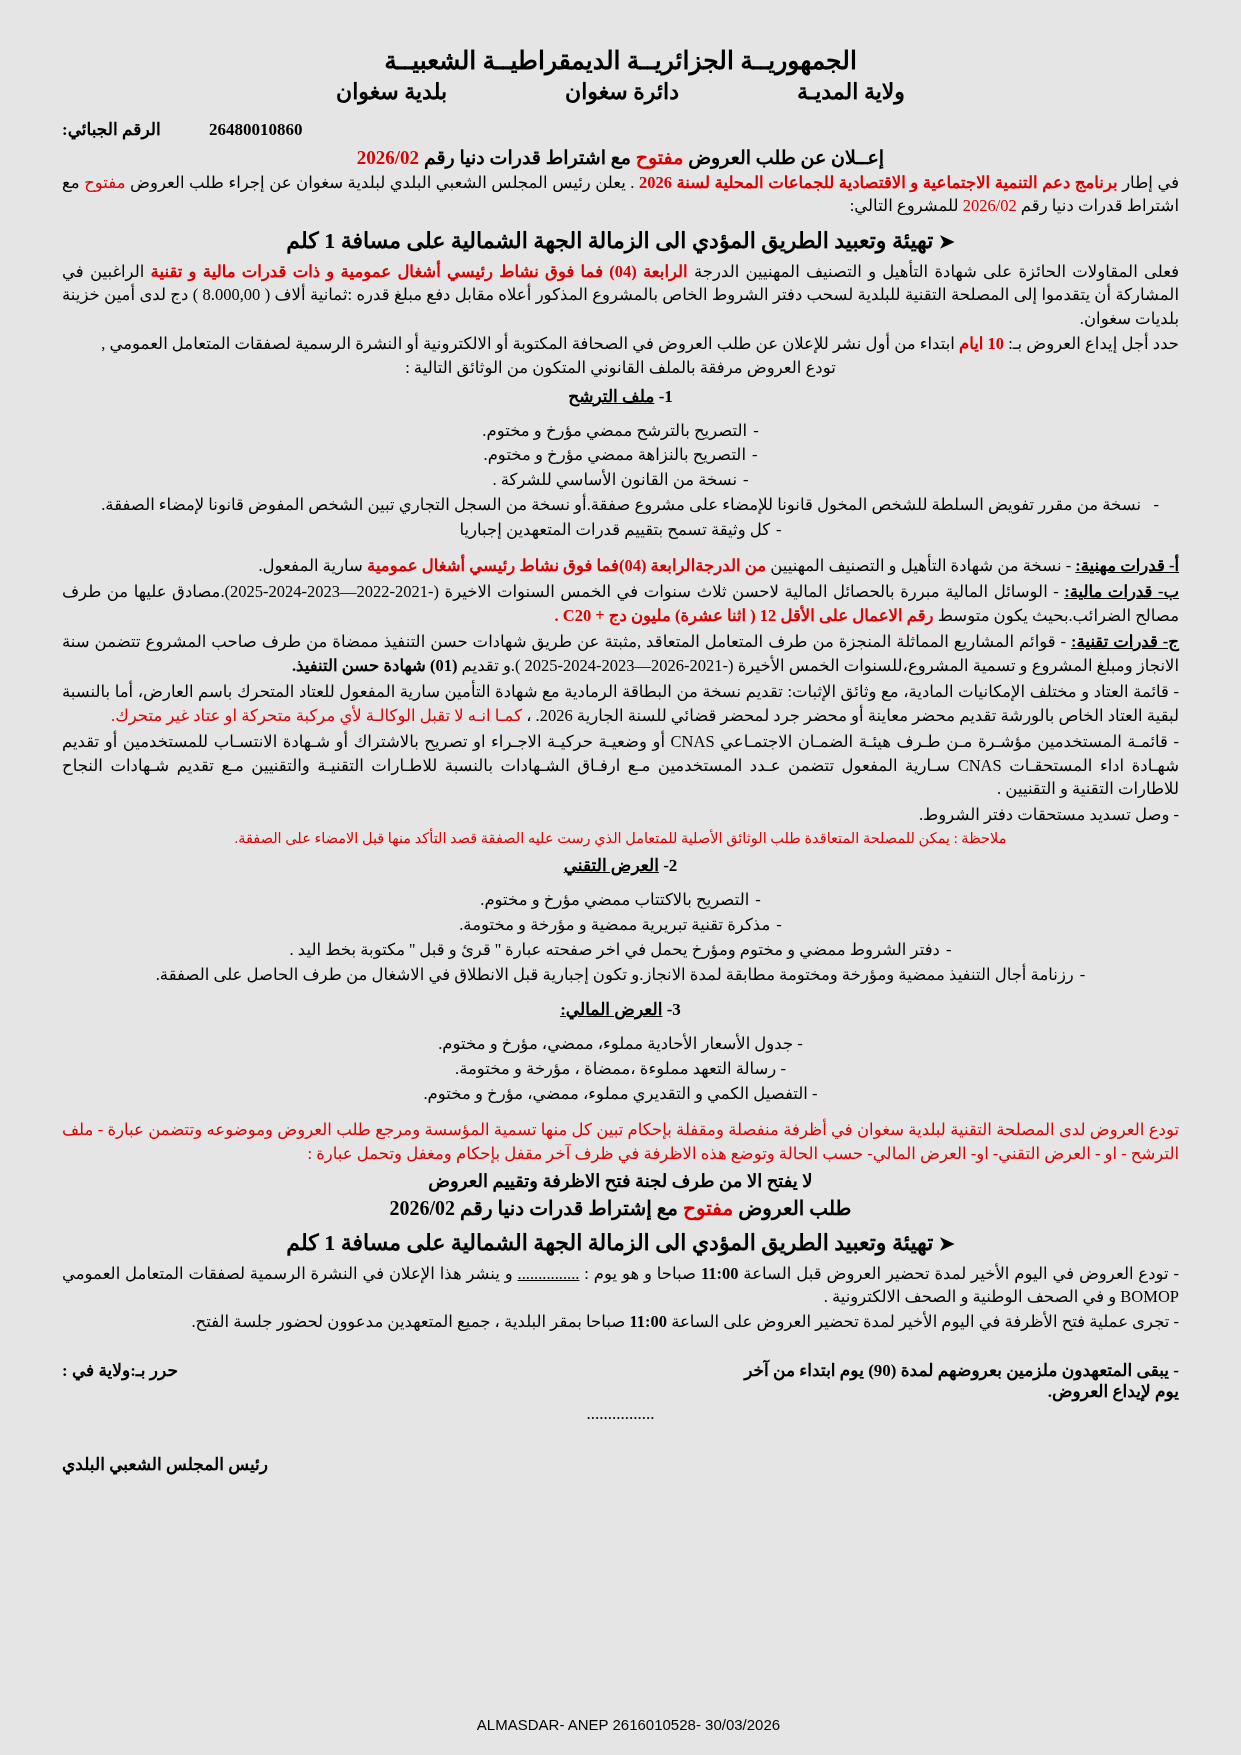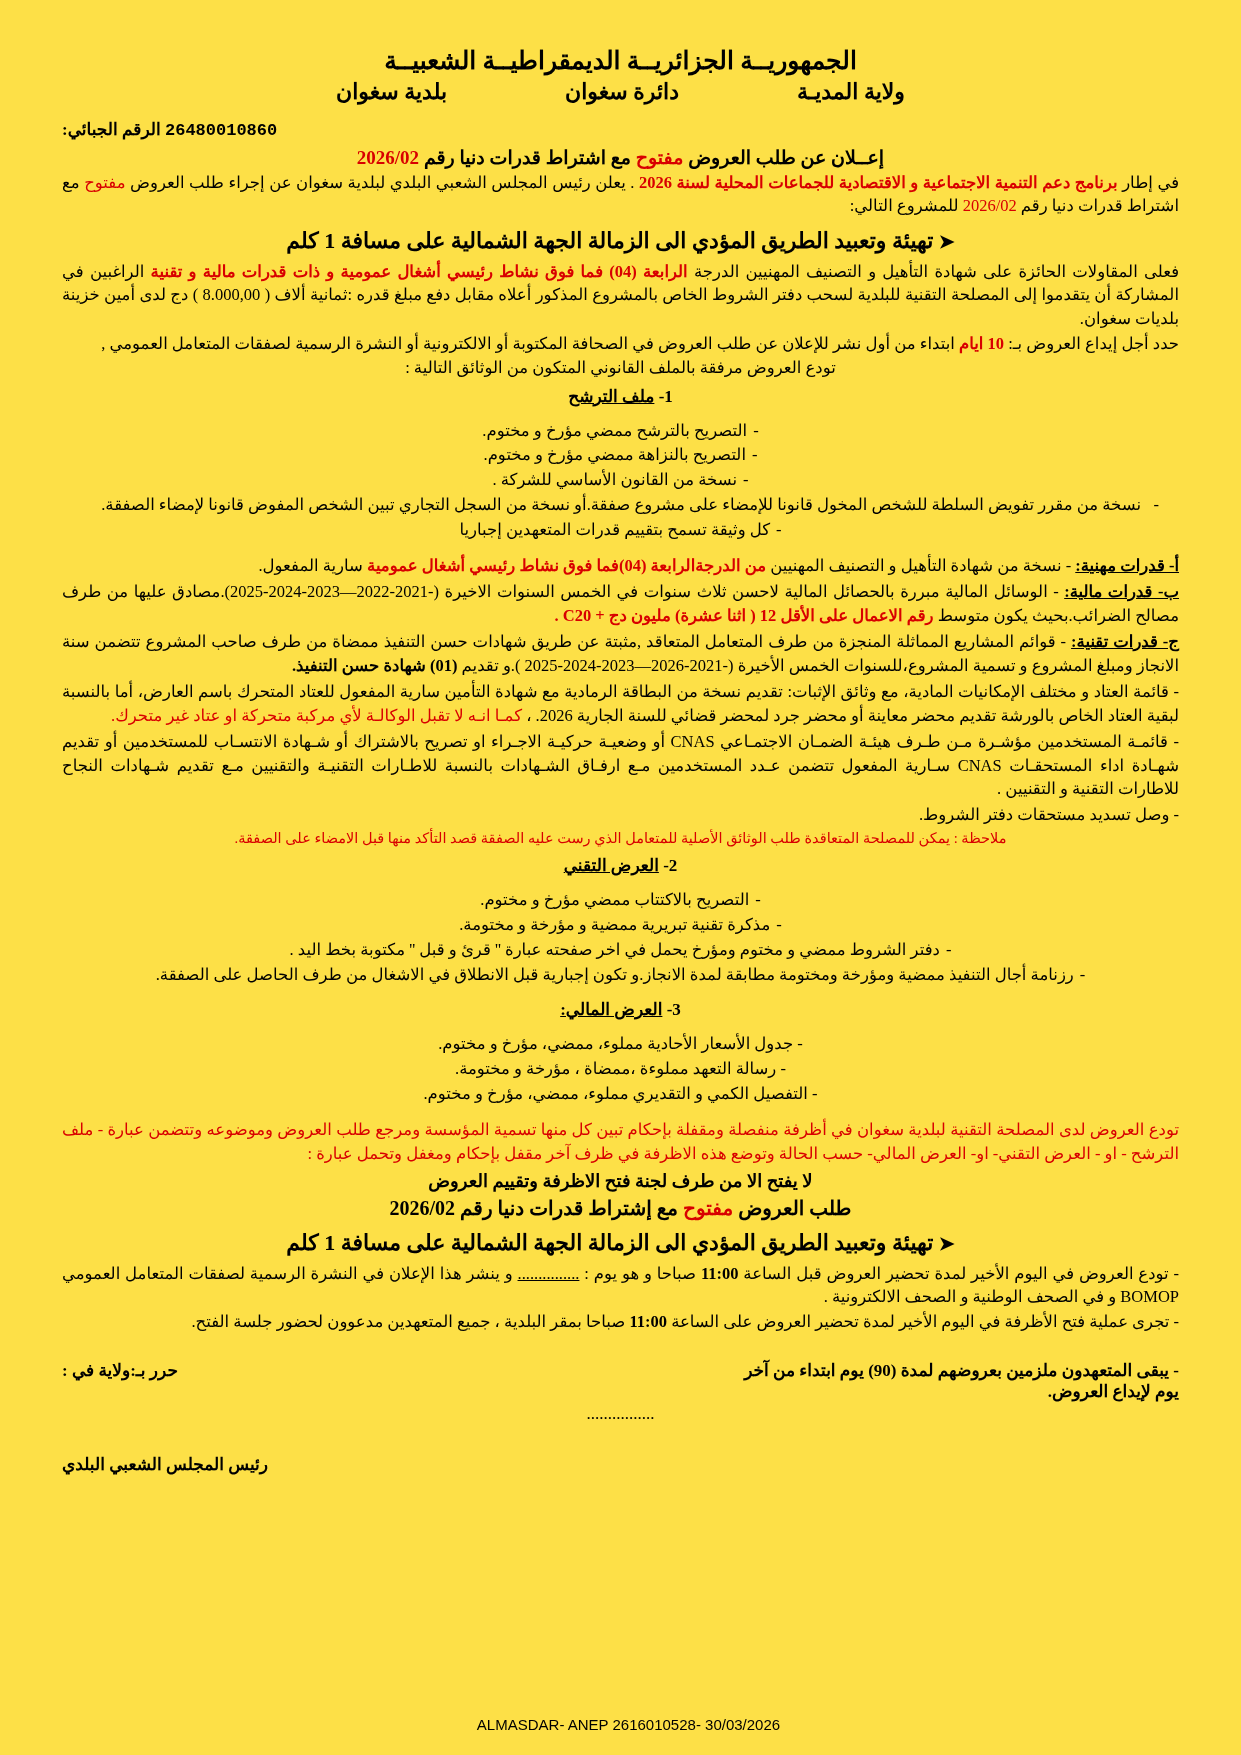--- a/index.html
+++ b/index.html
@@ -9,21 +9,21 @@
     background: #ffffff;
   }
   body {
     font-family: "Liberation Serif", "DejaVu Serif", serif;
     color: #000000;
   }
   .page {
     width: 1241px;
     min-height: 1755px;
     margin: 0 auto;
-    background: #fde047;
+    background: #e5e5e5;
     position: relative;
     box-sizing: border-box;
     padding: 38px 62px 10px 62px;
   }
 
   .hdr-main {
     text-align: center;
     font-weight: bold;
     font-size: 25px;
     letter-spacing: 1px;
@@ -40,21 +40,21 @@
   }
   .hdr-row span { white-space: nowrap; }
 
   .fiscal {
     text-align: left;
     font-weight: bold;
     font-size: 17px;
     direction: rtl;
     margin: 6px 0 4px 0;
   }
-  .fiscal .num { font-family: Liberation Mono, monospace; }
+  .fiscal .num { font-family: Liberation Serif, serif; margin-left: 44px; }
 
   .announce {
     text-align: center;
     font-weight: bold;
     font-size: 19px;
     margin: 6px 0 2px 0;
     direction: rtl;
   }
   .red { color: #d80000; }
   .bold { font-weight: bold; }

